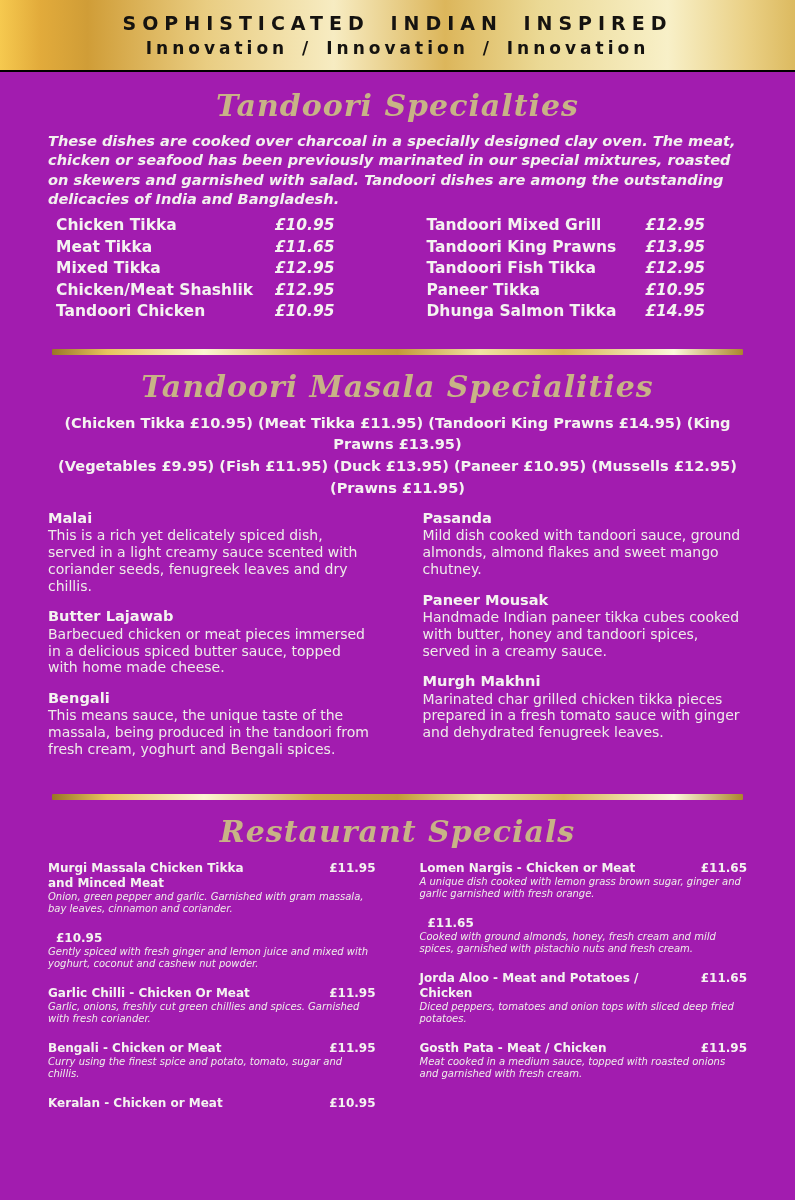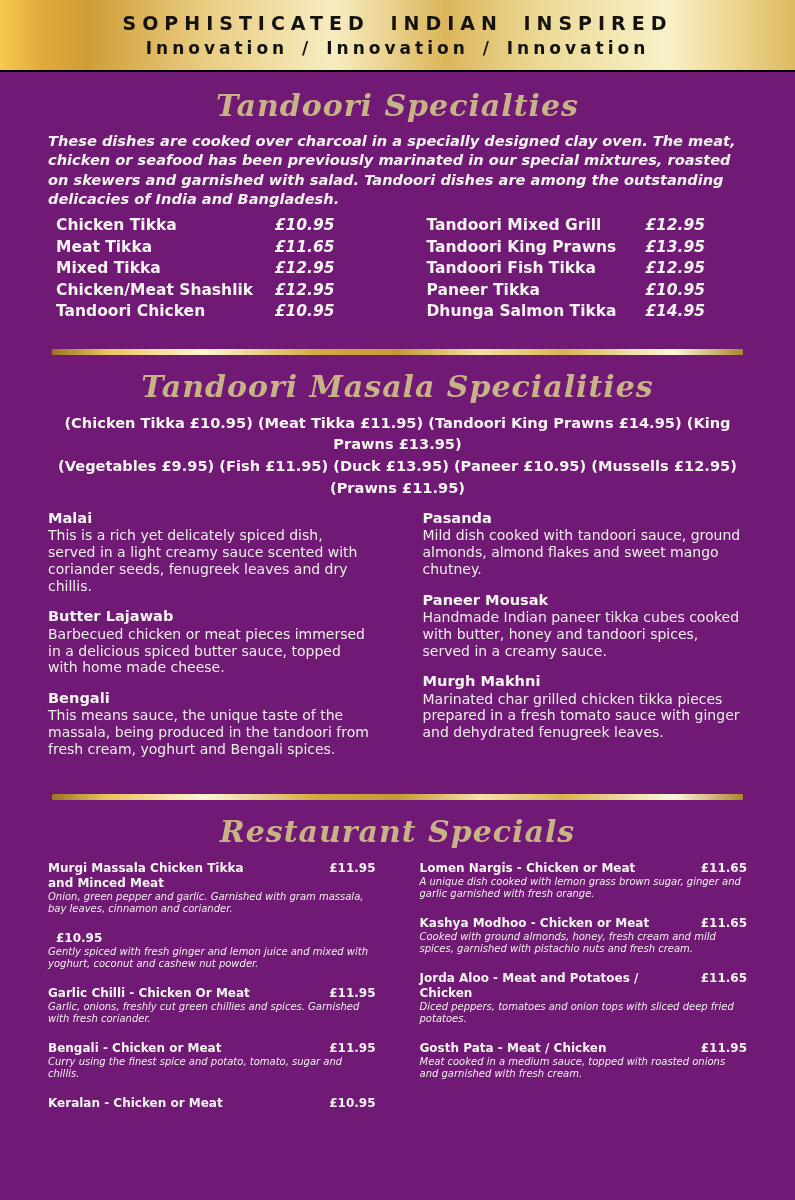--- a/index.html
+++ b/index.html
@@ -2,21 +2,21 @@
 <html><head>
 <meta charset="utf-8">
 <style>
   * { margin: 0; padding: 0; box-sizing: border-box; }
   html, body { background: #070708; }
   .page {
     position: relative;
     width: 795px;
     height: 1200px;
     margin: 0 auto;
-    background: #701a75;
+    background: #a21caf;
     overflow: hidden;
     display: flex;
     flex-direction: column;
     font-family: "DejaVu Sans", "Liberation Sans", sans-serif;
   }
 
   
   .gold-band {
     height: 72px;
     width: 100%;
@@ -275,21 +275,20 @@
         <div>
           <div class="special">
             <div class="special-head">
               <span class="special-name">Lomen Nargis - Chicken or Meat</span>
               <span class="special-price">£11.65</span>
             </div>
             <div class="special-desc">A unique dish cooked with lemon grass brown sugar, ginger and garlic garnished with fresh orange.</div>
           </div>
           <div class="special">
             <div class="special-head">
-              <span class="special-name">Kashya Modhoo - Chicken or Meat</span>
               <span class="special-price">£11.65</span>
             </div>
             <div class="special-desc">Cooked with ground almonds, honey, fresh cream and mild spices, garnished with pistachio nuts and fresh cream.</div>
           </div>
           <div class="special">
             <div class="special-head">
               <span class="special-name">Jorda Aloo - Meat and Potatoes / Chicken</span>
               <span class="special-price">£11.65</span>
             </div>
             <div class="special-desc">Diced peppers, tomatoes and onion tops with sliced deep fried potatoes.</div>

